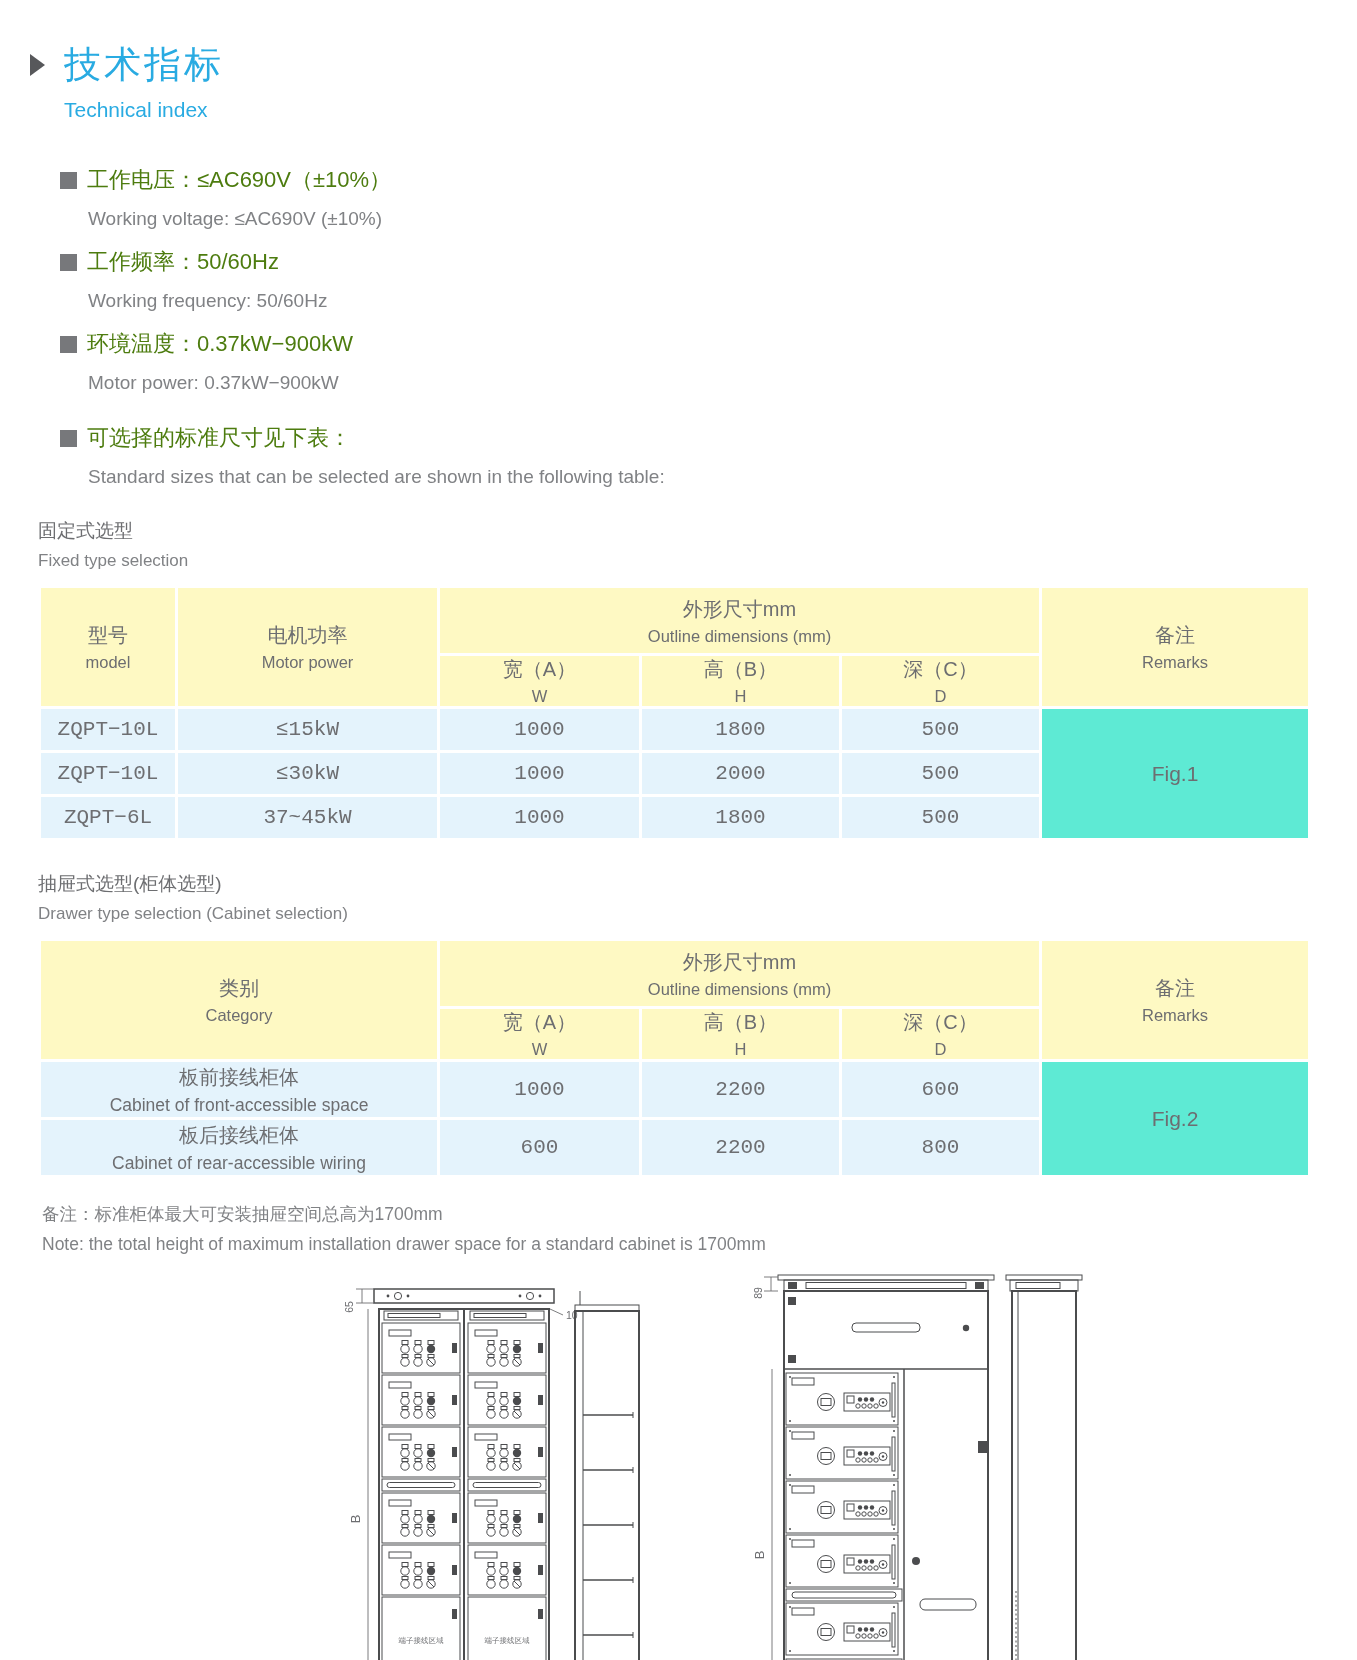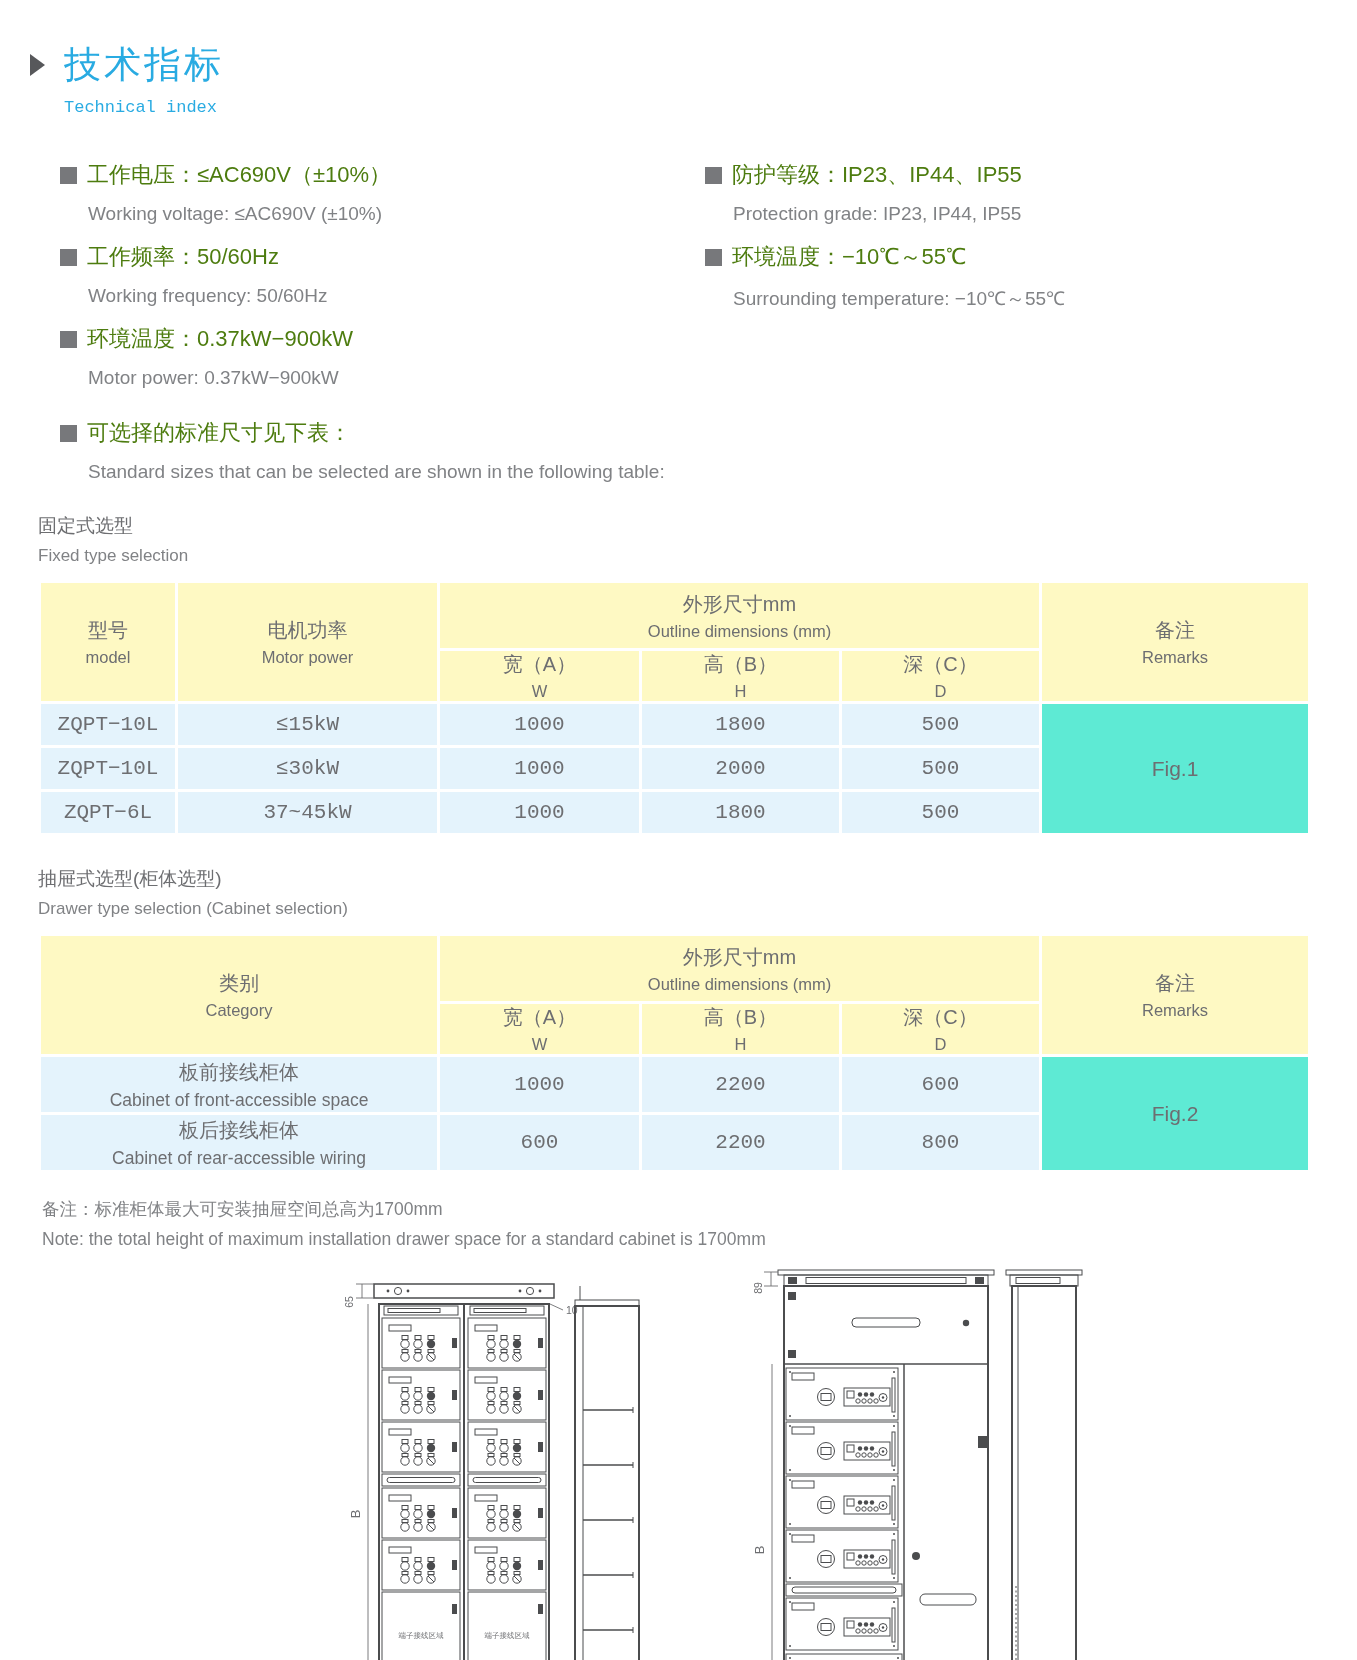--- a/index.html
+++ b/index.html
@@ -2,29 +2,29 @@
 <html><head>
 <meta charset="utf-8">
 <style>
   * { box-sizing: border-box; }
   body { margin: 0; background: #fff; }
   .page {
     width: 1357px; height: 1660px; background: #fff; overflow: hidden;
     font-family: "Liberation Sans", sans-serif; color: #6d6e71; position: relative;
   }
   
-  .doc-header { padding: 40px 13px 0 30px; font-family: Liberation Mono, monospace; }
+  .doc-header { padding: 40px 13px 0 30px; }
   .title-row { display: flex; align-items: center; }
   .arrow-glyph {
     width: 0; height: 0; border-top: 11px solid transparent;
     border-bottom: 11px solid transparent; border-left: 15px solid #57585b;
     margin-right: 19px;
   }
   .title-cn { font-size: 37px; color: #29abe2; letter-spacing: 3px; }
-  .title-en { font-size: 17px; color: #29abe2; margin: 8px 0 0 34px; }
+  .title-en { font-size: 21px; color: #29abe2; margin: 8px 0 0 34px; }
   
   .specs-grid { margin: 26px 0 0 60px; display: grid; grid-template-columns: 645px auto; }
   .spec-item { }
   .spec-cn { display: flex; align-items: center; font-size: 22px; color: #4d7c0f; margin-top: 17px; }
   .bullet-sq { width: 17px; height: 17px; background: #77787b; margin-right: 10px; flex: none; }
   .spec-en { font-size: 19px; color: #808285; margin: 13px 0 5px 28px; }
   .spec-wide { margin: 24px 0 0 60px; }
   
   .section-label { margin: 30px 0 0 38px; }
   .section-cn { font-size: 19px; color: #6d6e71; }
@@ -83,36 +83,20 @@
             <span>工作频率：50/60Hz</span>
           </div>
         <div class="spec-en">Working frequency: 50/60Hz</div>
       </div>
       <div class="spec-item">
         <div class="spec-cn">
             <span class="bullet-sq"></span>
             <span>环境温度：0.37kW−900kW</span>
           </div>
         <div class="spec-en">Motor power: 0.37kW−900kW</div>
-      </div>
-    </div>
-    <div>
-      <div class="spec-item">
-        <div class="spec-cn">
-            <span class="bullet-sq"></span>
-            <span>防护等级：IP23、IP44、IP55</span>
-          </div>
-        <div class="spec-en">Protection grade: IP23, IP44, IP55</div>
-      </div>
-      <div class="spec-item">
-        <div class="spec-cn">
-            <span class="bullet-sq"></span>
-            <span>环境温度：−10℃～55℃</span>
-          </div>
-        <div class="spec-en">Surrounding temperature: −10℃～55℃</div>
       </div>
     </div>
   </div>
 
   <div class="spec-wide">
     <div class="spec-cn">
         <span class="bullet-sq"></span>
         <span>可选择的标准尺寸见下表：</span>
       </div>
     <div class="spec-en">Standard sizes that can be selected are shown in the following table:</div>

